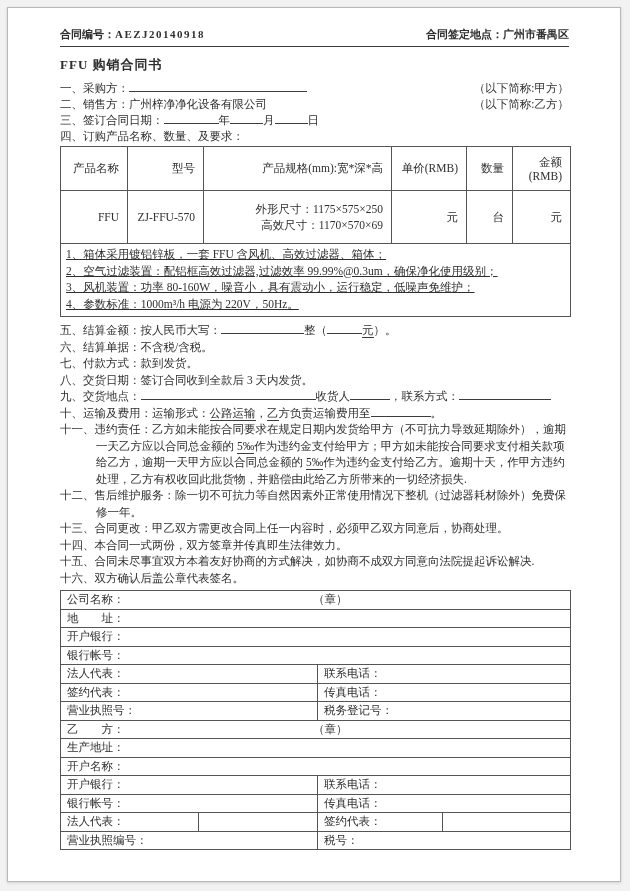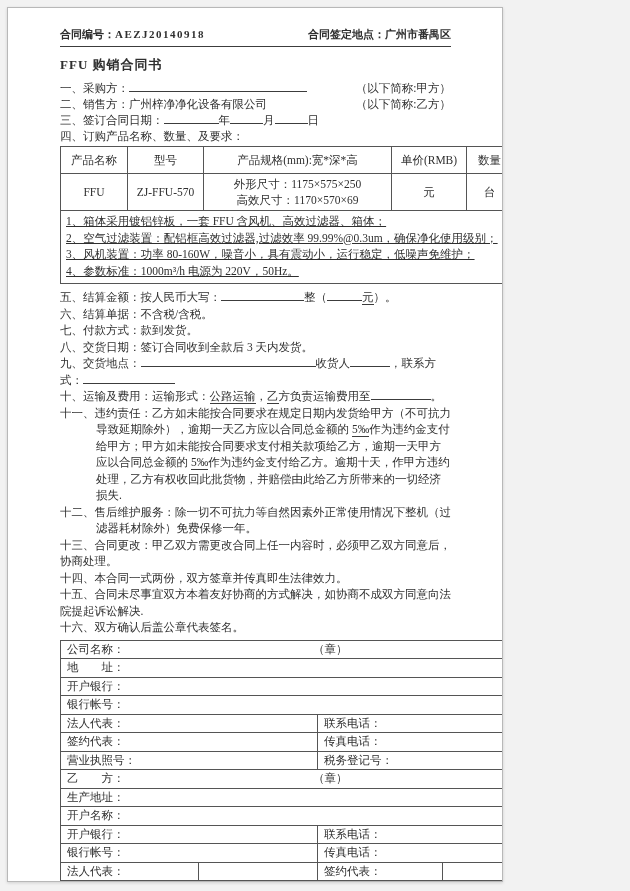--- a/index.html
+++ b/index.html
@@ -3,21 +3,21 @@
 <meta charset="utf-8">
 <style>
   html,body{margin:0;padding:0;}
   body{
     width:630px;height:891px;position:relative;
     background:#f2f2f2;
     font-family:"Liberation Serif","DejaVu Serif",serif;
     color:#2f2f2f;
   }
   .page{
-    position:absolute;left:7px;top:7px;width:496px;height:875px;
+    position:absolute;left:7px;top:7px;width:614px;height:875px;
     background:#ffffff;border:1px solid #b8b8b8;box-sizing:border-box;
     box-shadow:0 1px 3px rgba(0,0,0,.14);overflow:hidden;
   }
   .content{padding:19px 51px 0 52px;}
   .doc-header{
     display:flex;justify-content:space-between;
     font-size:11px;font-weight:bold;
     border-bottom:1px solid #3c3c3c;padding-bottom:4px;
   }
   .doc-header .num{letter-spacing:1.5px;}
@@ -30,21 +30,21 @@
   .blank{
     display:inline-block;border-bottom:1px solid #3c3c3c;height:11px;
     vertical-align:baseline;
   }
   .u{border-bottom:1px solid #3c3c3c;padding-bottom:1px;}
   table.product{
     width:100%;border-collapse:collapse;margin-top:2px;font-size:11.5px;
     table-layout:fixed;
   }
   table.product th,table.product td{
-    border:1px solid #555;font-weight:normal;text-align:center;padding:0;
+    border:1px solid #555;font-weight:normal;text-align:right;padding:8px;
   }
   table.product th{height:26px;}
   .prod-data td{height:36px;}
   .spec-line{line-height:16px;}
   .notes-cell{text-align:left !important;padding:2px 4px 4px 5px !important;text-decoration:underline;}
   .note-line{line-height:16.5px;}
   #clauses{margin-top:5px;font-size:11.5px;}
   .clause{line-height:16.5px;}
   .clause.hang{padding-left:36px;text-indent:-36px;}
   table.party{

